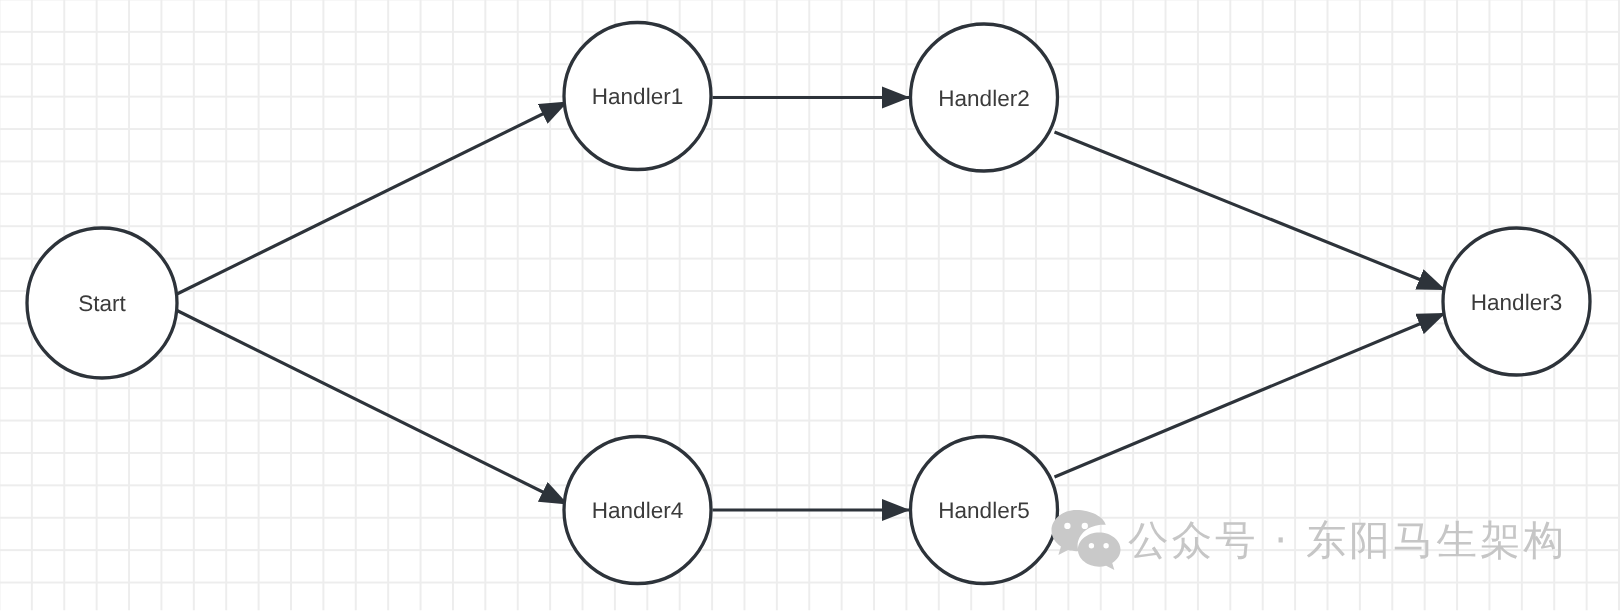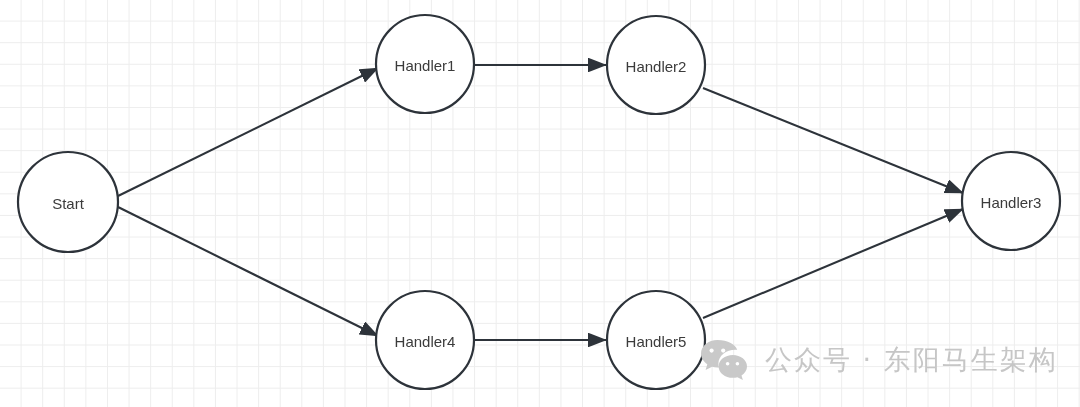--- a/index.html
+++ b/index.html
@@ -41,21 +41,21 @@
   }
   .edge-line {
     stroke: #2d333a;
     stroke-width: 2.1;
     fill: none;
   }
   .watermark {
     position: absolute;
     display: flex;
     align-items: center;
-    gap: 15px;
+    gap: 2px;
     left: 698px;
     top: 338px;
     pointer-events: none;
     user-select: none;
   }
   .watermark-text {
     font-family: "DejaVu Sans", sans-serif;
     font-size: 27px;
     color: #c6c6c6;
     letter-spacing: 2px;

